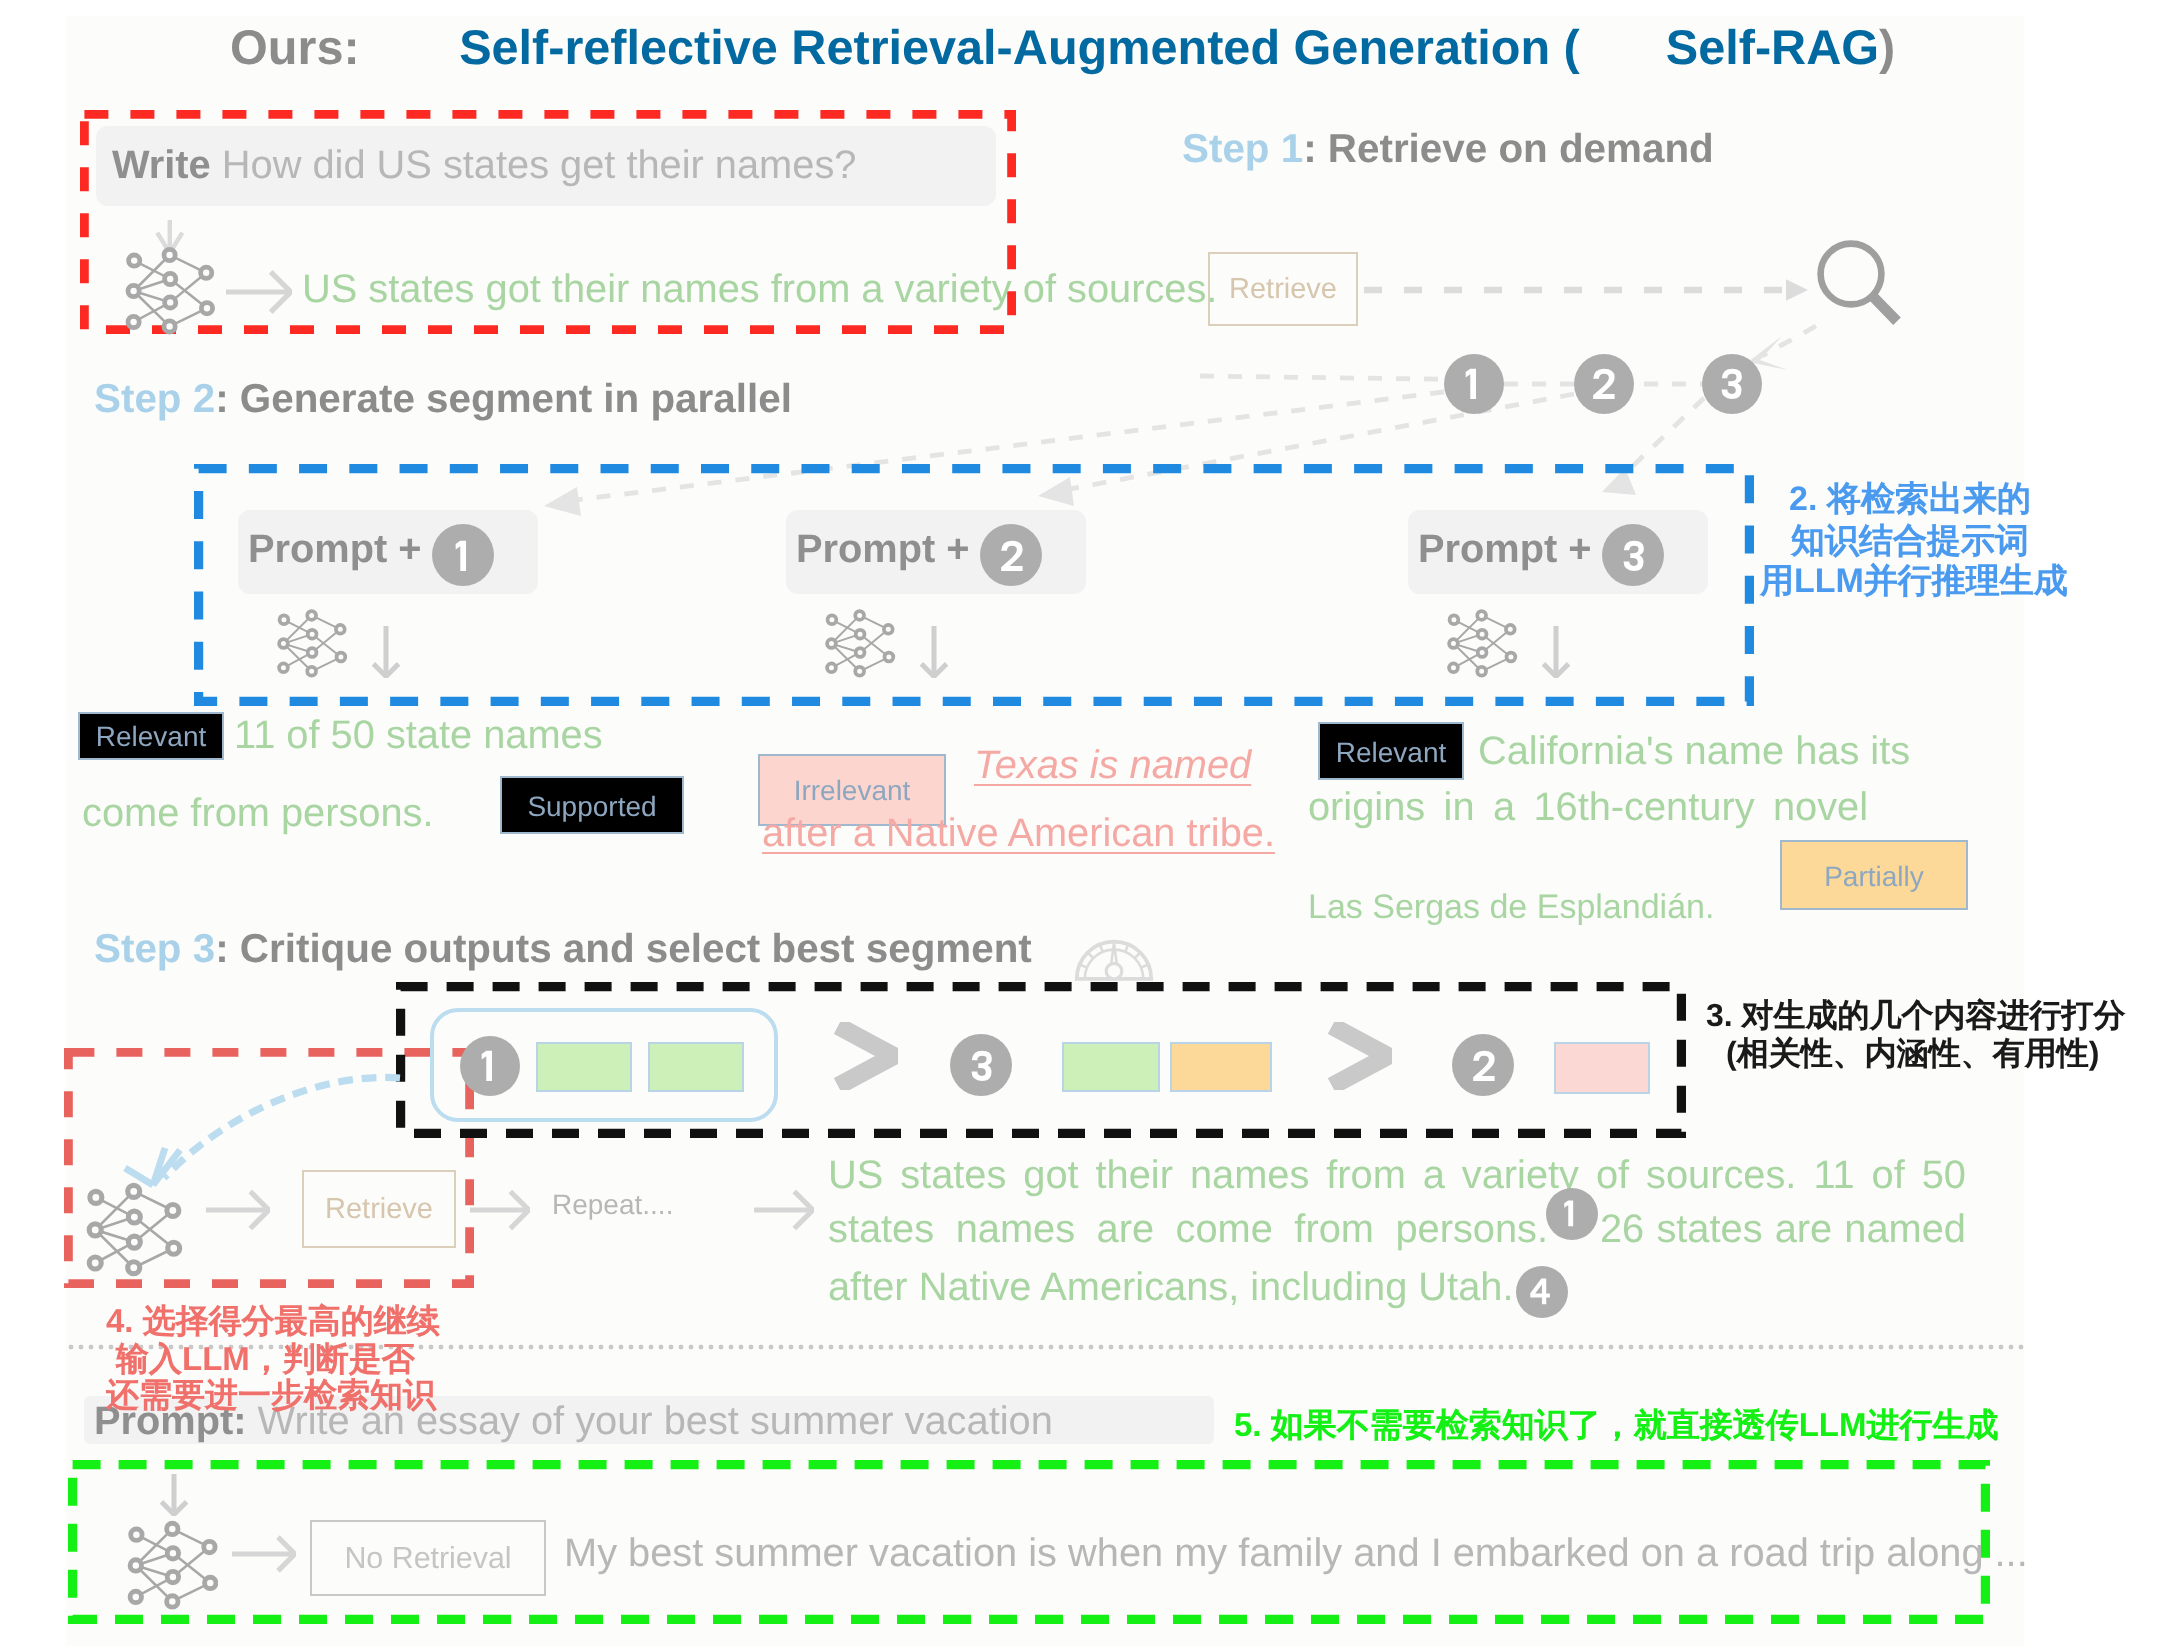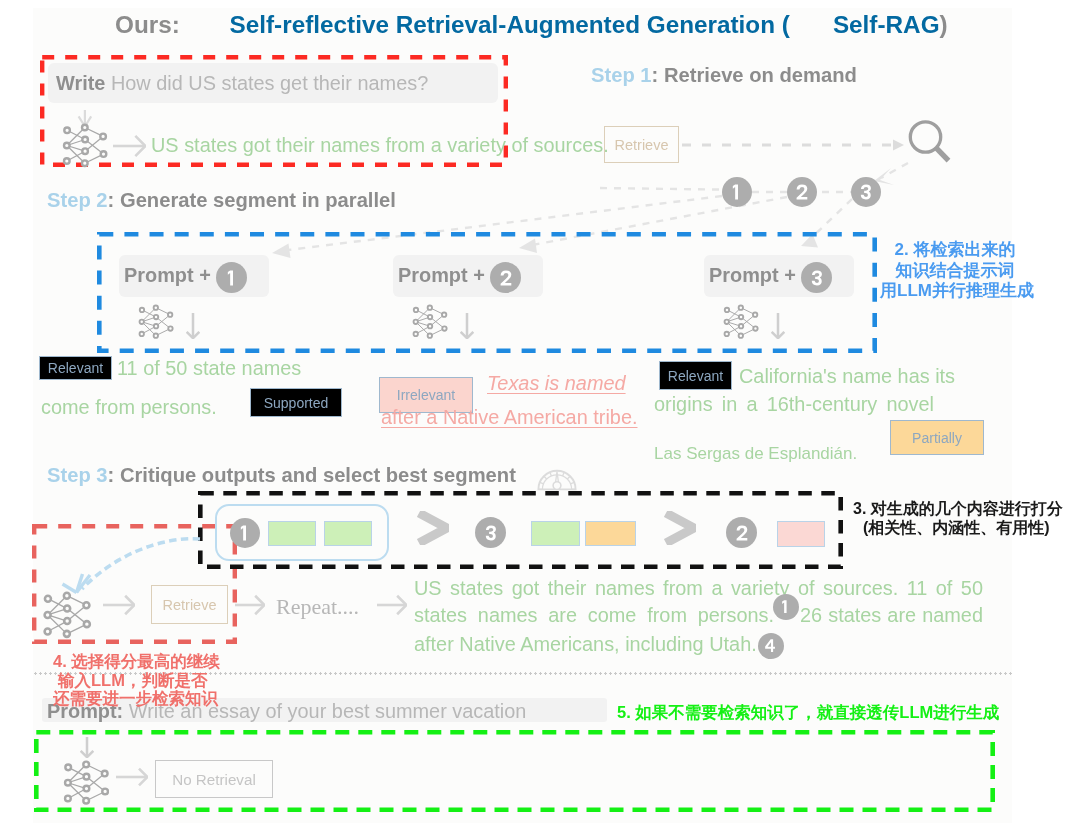--- a/index.html
+++ b/index.html
@@ -458,21 +458,21 @@
         <path d="M1 11 L31.4 11" stroke="#d6d6d6" stroke-width="2.6" fill="none"></path>
         <path d="M23.159999999999997 1.7599999999999998 L32.4 11 L23.159999999999997 20.240000000000002" stroke="#d6d6d6" stroke-width="2.6" fill="none" stroke-linecap="butt" stroke-linejoin="miter"></path>
       </svg></div>
   <div class="abs tanbox" style="left:151px;top:585px;width:77px;height:39px;">
     <span>Retrieve</span>
   </div>
   <div class="abs arrowR" style="left:234px;top:594px;width:31px;height:22px;"><svg width="31" height="22" viewBox="0 0 31 22">
         <path d="M1 11 L29.4 11" stroke="#d6d6d6" stroke-width="2.6" fill="none"></path>
         <path d="M21.159999999999997 1.7599999999999998 L30.4 11 L21.159999999999997 20.240000000000002" stroke="#d6d6d6" stroke-width="2.6" fill="none" stroke-linecap="butt" stroke-linejoin="miter"></path>
       </svg></div>
-  <div class="abs gtxt" style="left:276px;top:594px;font-size:22px;font-family:Liberation Serif, serif;">Repeat....</div>
+  <div class="abs gtxt" style="left:276px;top:594px;font-size:14px;">Repeat....</div>
   <div class="abs arrowR" style="left:376px;top:594px;width:31px;height:22px;"><svg width="31" height="22" viewBox="0 0 31 22">
         <path d="M1 11 L29.4 11" stroke="#d6d6d6" stroke-width="2.6" fill="none"></path>
         <path d="M21.159999999999997 1.7599999999999998 L30.4 11 L21.159999999999997 20.240000000000002" stroke="#d6d6d6" stroke-width="2.6" fill="none" stroke-linecap="butt" stroke-linejoin="miter"></path>
       </svg></div>
 
   <div class="abs grn jst" style="left:414px;top:579px;width:569px;font-size:19.9px;">US states got their names from a variety of sources. 11 of 50</div>
   <div class="abs grn jst" style="left:414px;top:606px;width:360px;font-size:19.9px;">states names are come from persons.</div>
   <div class="abs cnum" style="left:773px;top:594px;width:26px;height:26px;font-size:18px;">
       <span style="display: block;">
         <svg width="15.34" height="15.34" viewBox="0 0 100 100" style="display:block">
@@ -542,14 +542,15 @@
         <circle cx="43.1" cy="26.4" r="2.8" fill="#fcfcfb" stroke="#a8a8a8" stroke-width="2.4"></circle>
         <circle cx="43.5" cy="44.1" r="2.8" fill="#fcfcfb" stroke="#a8a8a8" stroke-width="2.4"></circle>
       </svg></div>
   <div class="abs arrowR" style="left:115px;top:767px;width:33px;height:20px;"><svg width="33" height="20" viewBox="0 0 33 20">
         <path d="M1 10 L31.4 10" stroke="#d6d6d6" stroke-width="2.6" fill="none"></path>
         <path d="M24 1.5999999999999996 L32.4 10 L24 18.4" stroke="#d6d6d6" stroke-width="2.6" fill="none" stroke-linecap="butt" stroke-linejoin="miter"></path>
       </svg></div>
   <div class="abs greybox" style="left:155px;top:760px;width:118px;height:38px;">
     <span>No Retrieval</span>
   </div>
+  <div class="abs gtxt" style="left:282px;top:766px;font-size:19.9px;">My best summer vacation is when my family and I embarked on a road trip along ...</div>
 
 </div>
 
 </body></html>

